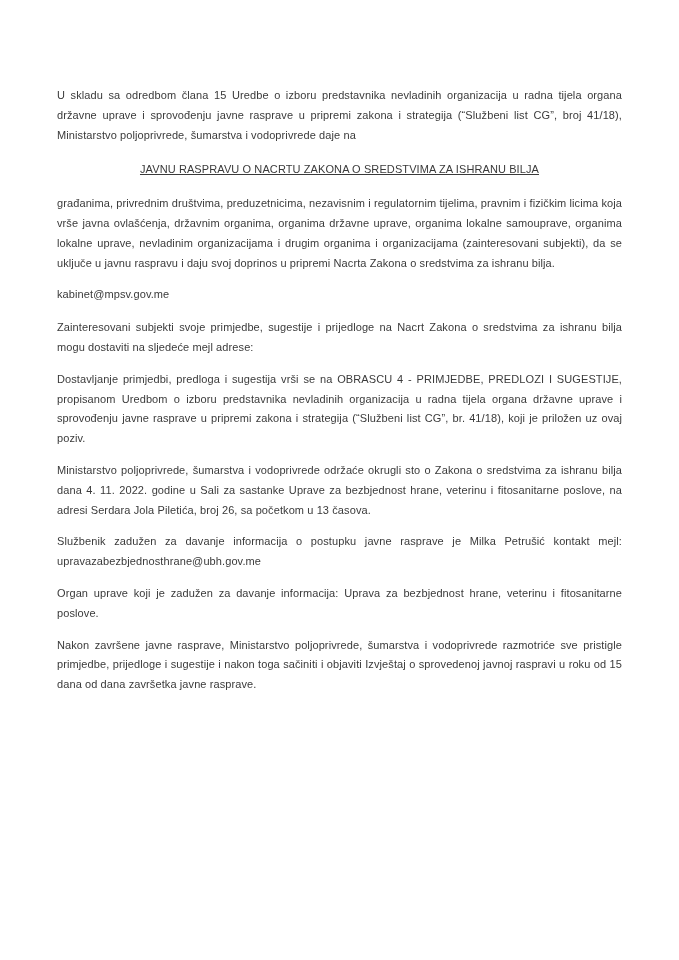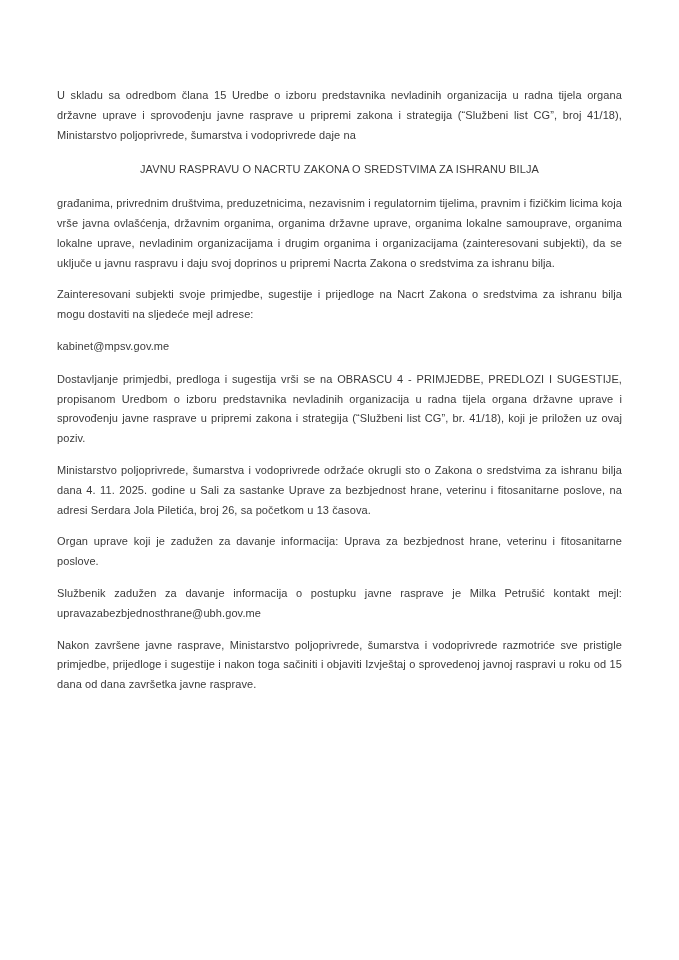--- a/index.html
+++ b/index.html
@@ -26,47 +26,48 @@
     margin: 0 0 12px 0;
     text-align: justify;
     letter-spacing: 0.1px;
   }
   .center {
     text-align: center;
   }
   .title-gap {
     margin-top: 15px;
     margin-bottom: 14px;
+    text-decoration: underline;
   }
   .email-line {
     text-align: left;
     margin-bottom: 13px;
   }
 </style>
 </head>
 <body>
 
 <div class="page">
 
   <p class="para">U skladu sa odredbom člana 15 Uredbe o izboru predstavnika nevladinih organizacija u radna tijela organa državne uprave i sprovođenju javne rasprave u pripremi zakona i strategija (“Službeni list CG”, broj 41/18), Ministarstvo poljoprivrede, šumarstva i vodoprivrede daje na</p>
 
   <p class="para center title-gap">JAVNU RASPRAVU O NACRTU ZAKONA O SREDSTVIMA ZA ISHRANU BILJA</p>
 
 
   <p class="para">građanima, privrednim društvima, preduzetnicima, nezavisnim i regulatornim tijelima, pravnim i fizičkim licima koja vrše javna ovlašćenja, državnim organima, organima državne uprave, organima lokalne samouprave, organima lokalne uprave, nevladinim organizacijama i drugim organima i organizacijama (zainteresovani subjekti), da se uključe u javnu raspravu i daju svoj doprinos u pripremi Nacrta Zakona o sredstvima za ishranu bilja.</p>
 
 
+  <p class="para email-line">kabinet@mpsv.gov.me</p>
+
   <p class="para">Zainteresovani subjekti svoje primjedbe, sugestije i prijedloge na Nacrt Zakona o sredstvima za ishranu bilja mogu dostaviti na sljedeće mejl adrese:</p>
-
-  <p class="para email-line">kabinet@mpsv.gov.me</p>
 
 
   <p class="para">Dostavljanje primjedbi, predloga i sugestija vrši se na OBRASCU 4 - PRIMJEDBE, PREDLOZI I SUGESTIJE, propisanom Uredbom o izboru predstavnika nevladinih organizacija u radna tijela organa državne uprave i sprovođenju javne rasprave u pripremi zakona i strategija (“Službeni list CG”, br. 41/18), koji je priložen uz ovaj poziv.</p>
 
-  <p class="para">Ministarstvo poljoprivrede, šumarstva i vodoprivrede održaće okrugli sto o Zakona o sredstvima za ishranu bilja dana 4. 11. 2025. godine u Sali za sastanke Uprave za bezbjednost hrane, veterinu i fitosanitarne poslove, na adresi Serdara Jola Piletića, broj 26, sa početkom u 13 časova.</p>
+  <p class="para">Ministarstvo poljoprivrede, šumarstva i vodoprivrede održaće okrugli sto o Zakona o sredstvima za ishranu bilja dana 4. 11. 2022. godine u Sali za sastanke Uprave za bezbjednost hrane, veterinu i fitosanitarne poslove, na adresi Serdara Jola Piletića, broj 26, sa početkom u 13 časova.</p>
+
+  <p class="para">Službenik zadužen za davanje informacija o postupku javne rasprave je Milka Petrušić kontakt mejl: upravazabezbjednosthrane@ubh.gov.me</p>
 
   <p class="para">Organ uprave koji je zadužen za davanje informacija: Uprava za bezbjednost hrane, veterinu i fitosanitarne poslove.</p>
-
-  <p class="para">Službenik zadužen za davanje informacija o postupku javne rasprave je Milka Petrušić kontakt mejl: upravazabezbjednosthrane@ubh.gov.me</p>
 
   <p class="para">Nakon završene javne rasprave, Ministarstvo poljoprivrede, šumarstva i vodoprivrede razmotriće sve pristigle primjedbe, prijedloge i sugestije i nakon toga sačiniti i objaviti Izvještaj o sprovedenoj javnoj raspravi u roku od 15 dana od dana završetka javne rasprave.</p>
 
 </div>
 
 </body></html>

